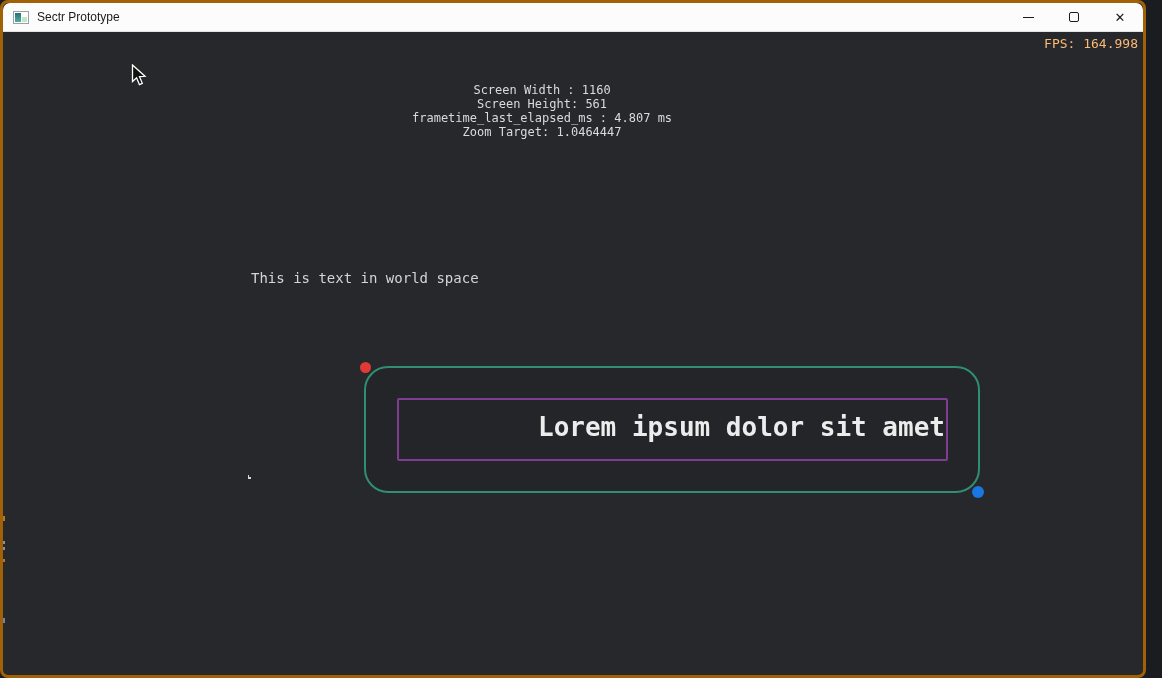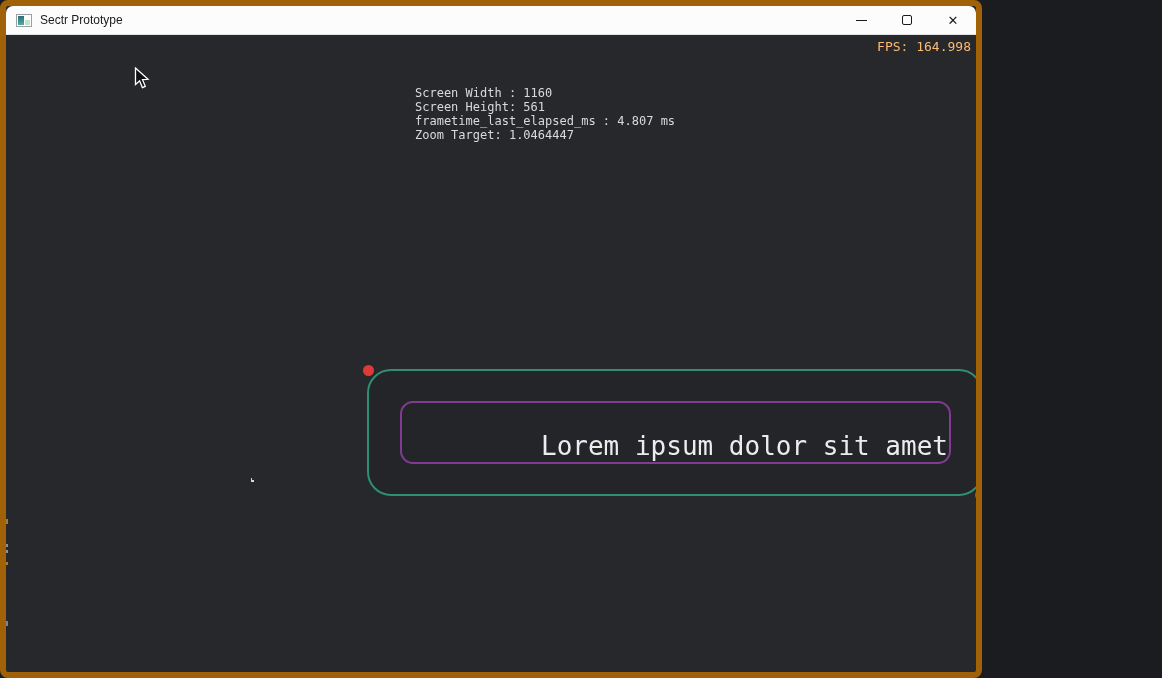--- a/index.html
+++ b/index.html
@@ -1,24 +1,25 @@
 <!DOCTYPE html>
 <html><head>
 <meta charset="utf-8">
 <style>
   * { margin: 0; padding: 0; box-sizing: border-box; }
   html, body { width: 1162px; height: 678px; overflow: hidden; background: #1b1c1f; }
   body { font-family: "DejaVu Sans Mono", monospace; }
 
   .window {
-    position: relative; width: 982px; height: 678px;
+    position: relative; width: 1146px; height: 678px;
     background: #26282c;
-    border: 6px solid #a16207;
+    border: 3px solid #a16207;
     border-radius: 8px;
     overflow: hidden;
+    text-align: center;
   }
 
   
   .titlebar {
     position: absolute; top: 0; left: 0; right: 0; height: 29px;
     background: #fcfcfc;
     border-bottom: 1px solid #e3e3e3;
     border-radius: 7px 7px 0 0;
     display: flex; align-items: center;
   }
@@ -74,24 +75,25 @@
     width: 616px; height: 127px;
     background: #232528;
     border: 2px solid #2f8f70;
     border-radius: 24px;
   }
   .inner-panel {
     position: absolute; left: 394px; top: 365px;
     width: 551px; height: 63px;
     background: #232528;
     border: 2px solid #803b93;
-    border-radius: 13px;
+    border-radius: 2px;
     display: flex; align-items: flex-end; justify-content: flex-end;
-    padding: 0 1px 1px 0;
+    padding: 0 1px 17px 0;
     overflow: visible;
+    font-weight: bold;
   }
   .lorem-text {
     font-size: 26px; line-height: 30px; color: #ececec; white-space: pre;
   }
 
   .handle-dot { position: absolute; border-radius: 50%; }
   .red-dot  { left: 357px; top: 329px; width: 11px; height: 11px; background: #e03a36; }
   .blue-dot { left: 969px; top: 453px; width: 12px; height: 12px; background: #1877e0; }
 
   .tick-mark {
@@ -139,20 +141,21 @@
 
     <div class="fps-counter">FPS: 164.998</div>
 
     <div class="debug-overlay">
       <div class="debug-line">Screen Width : 1160</div>
       <div class="debug-line">Screen Height: 561</div>
       <div class="debug-line">frametime_last_elapsed_ms : 4.807 ms</div>
       <div class="debug-line">Zoom Target: 1.0464447</div>
     </div>
 
+    <div class="world-text">This is text in world space</div>
 
     <div class="outer-panel"></div>
 
     <div class="inner-panel">
       <div class="lorem-text">Lorem ipsum dolor sit amet</div>
     </div>
 
     <div class="handle-dot red-dot"></div>
     <div class="handle-dot blue-dot"></div>
 

